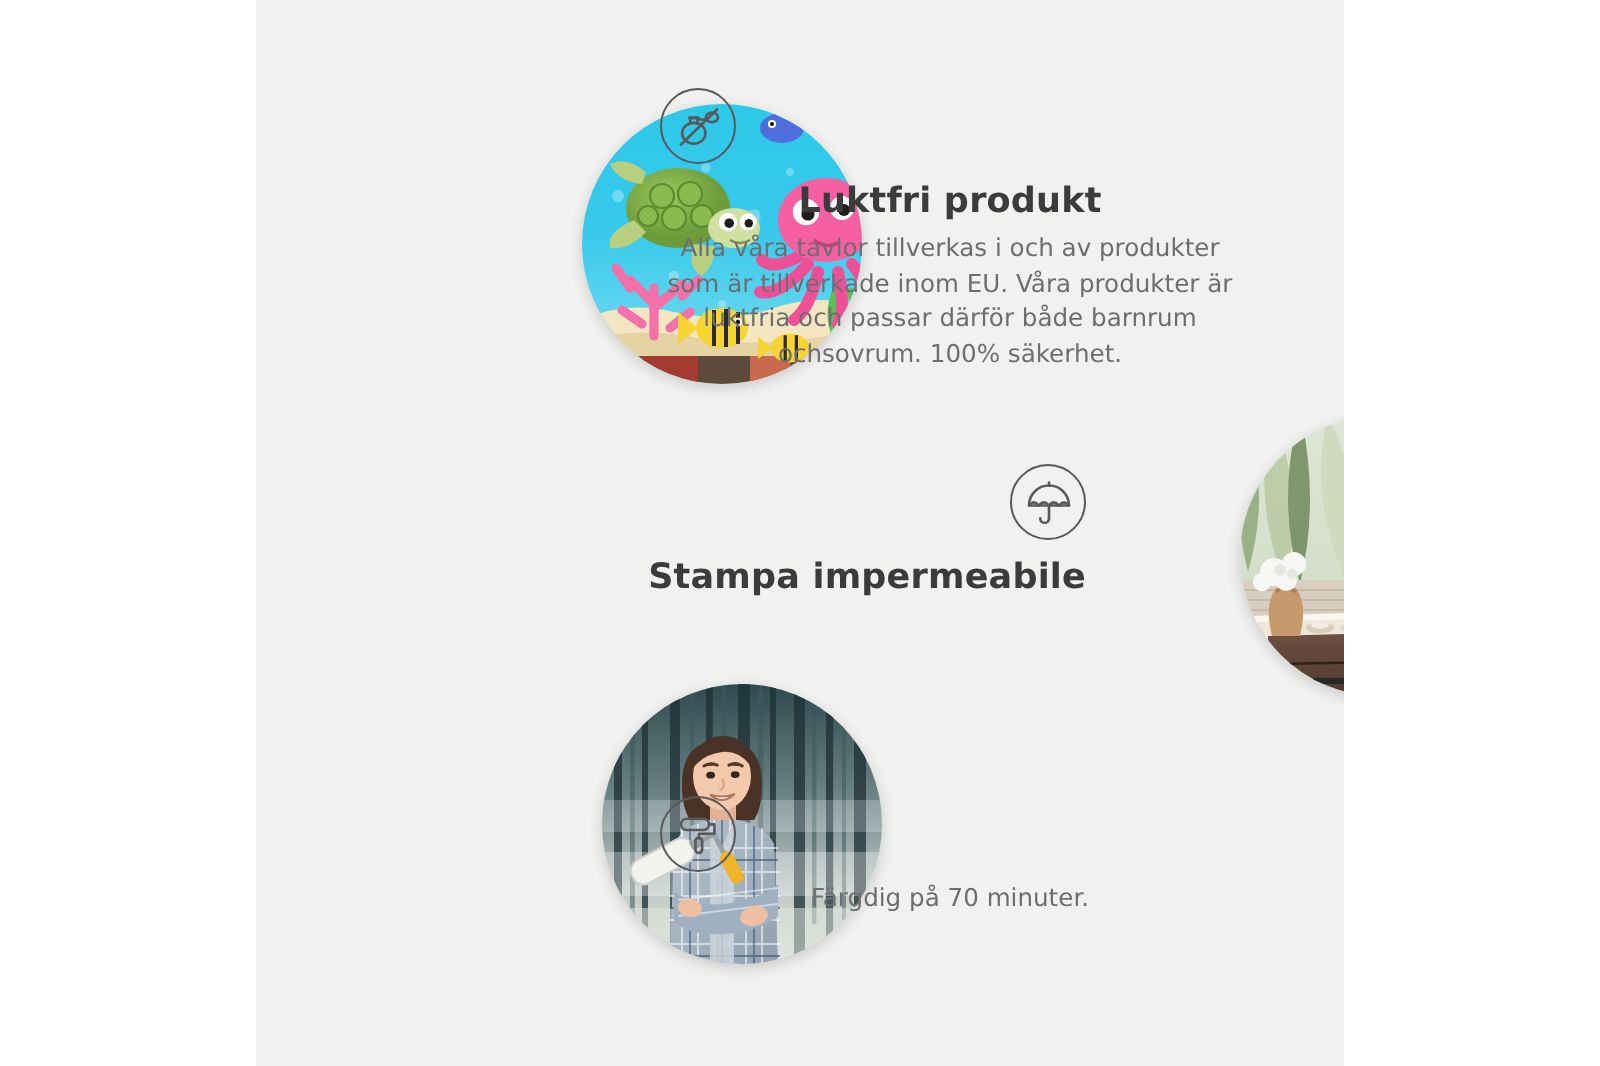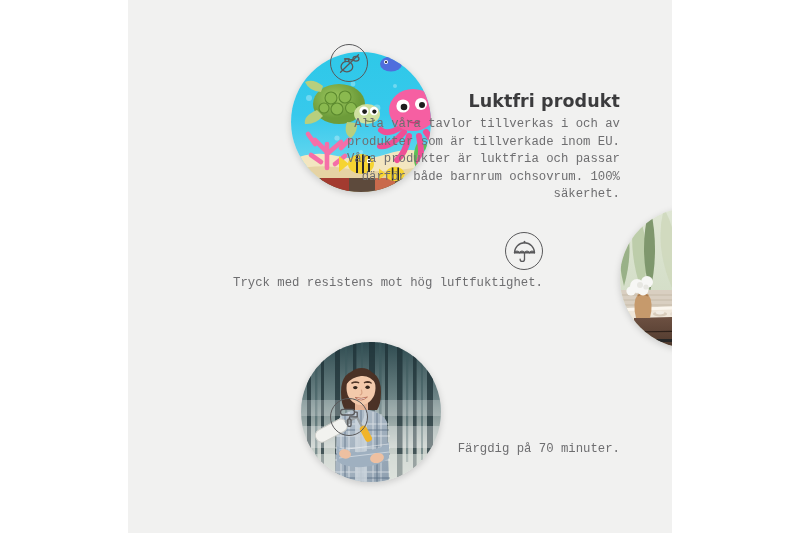--- a/index.html
+++ b/index.html
@@ -54,25 +54,24 @@
     color: #3b3b3d;
     letter-spacing: .1px;
     margin-top: 9px;
     white-space: nowrap;
   }
   .feature-body {
     font-size: 12.3px;
     line-height: 17.5px;
     color: #6e6e70;
     margin-top: 5px;
-    font-family: Liberation Mono, monospace;
   }
 
   
-  .align-left  { text-align: right; }
+  .align-left  { text-align: center; }
   .align-left .feature-icon  { margin-left: 0; margin-right: auto; }
   .align-right { text-align: right; }
   .align-right .feature-icon { margin-left: auto; margin-right: 0; }
 
   
   .disc {
     position: absolute;
     border-radius: 50%;
     overflow: hidden;
     box-shadow: 0 2px 7px rgba(0,0,0,.17);
@@ -317,21 +316,21 @@
 
           <path d="M2.4 13.2 q2.4 -3 4.8 0 q2.4 -3 4.8 0 q2.4 -3 4.8 0 q2.4 -3 4.8 0"></path>
 
           <path d="M12 13.2 L12 19.4"></path>
 
           <path d="M12 19.4 a2.1 2.1 0 0 1 -4.2 0"></path>
 
           <path d="M12 3.6 L12 2.2"></path>
         </svg>
       </div>
-      <div class="feature-body">Tryck med resistens mot hög luftfuktighet.</div>
+      <div class="feature-title">Stampa impermeabile</div>
     </div>
 
     <div class="disc" id="disc-painter">
       <svg viewBox="0 0 140 140" preserveAspectRatio="xMidYMid slice">
         <defs>
           <linearGradient id="forestGrad" x1="0" y1="0" x2="0" y2="1">
             <stop offset="0%" stop-color="#2e4a4f"></stop>
             <stop offset="40%" stop-color="#6d8486"></stop>
             <stop offset="75%" stop-color="#c3cbc6"></stop>
             <stop offset="100%" stop-color="#dde2dc"></stop>

